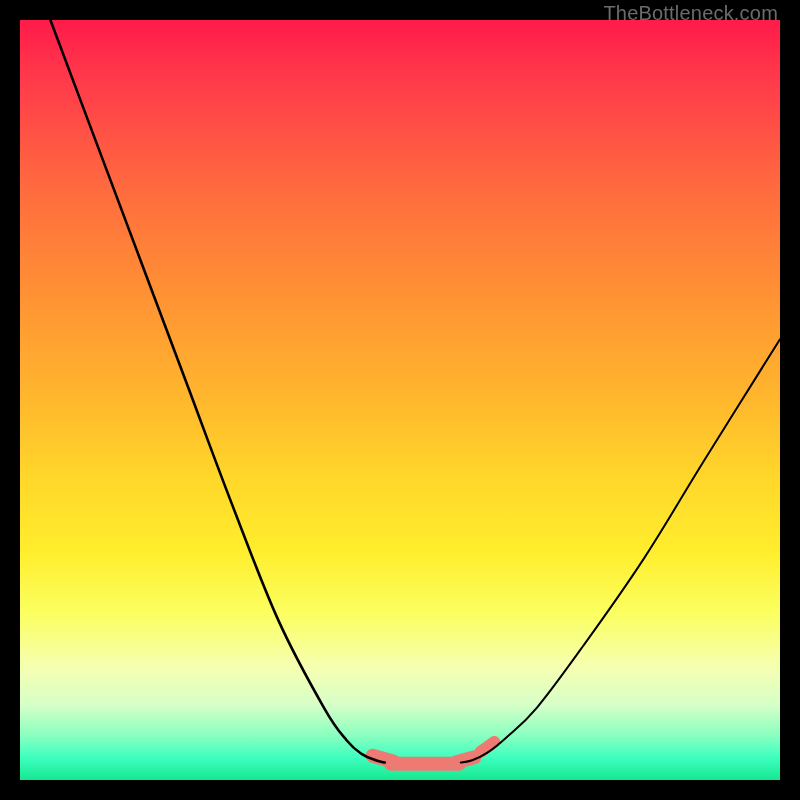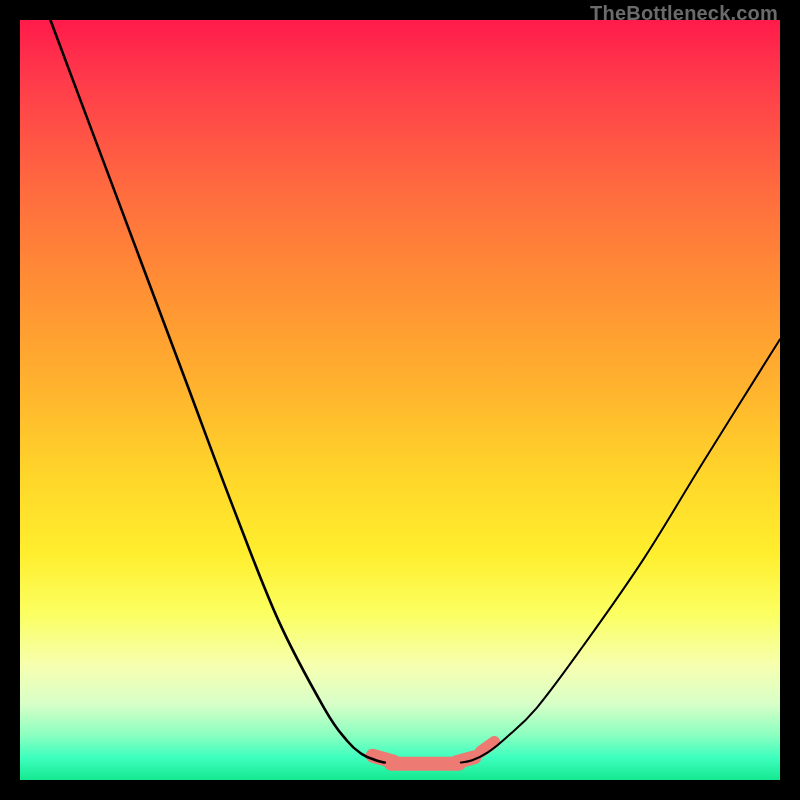--- a/index.html
+++ b/index.html
@@ -46,21 +46,21 @@
     width: 760px;
     height: 760px;
     overflow: visible;
   }
   .watermark {
     position: absolute;
     top: 2px;
     right: 22px;
     color: #6b6b6b;
     font-size: 20px;
-    font-weight: 700;
+    font-weight: 400;
     letter-spacing: 0.2px;
     user-select: none;
   }
 </style>
 </head>
 <body>
 
 <div class="frame">
 
   <div class="plot-area">

